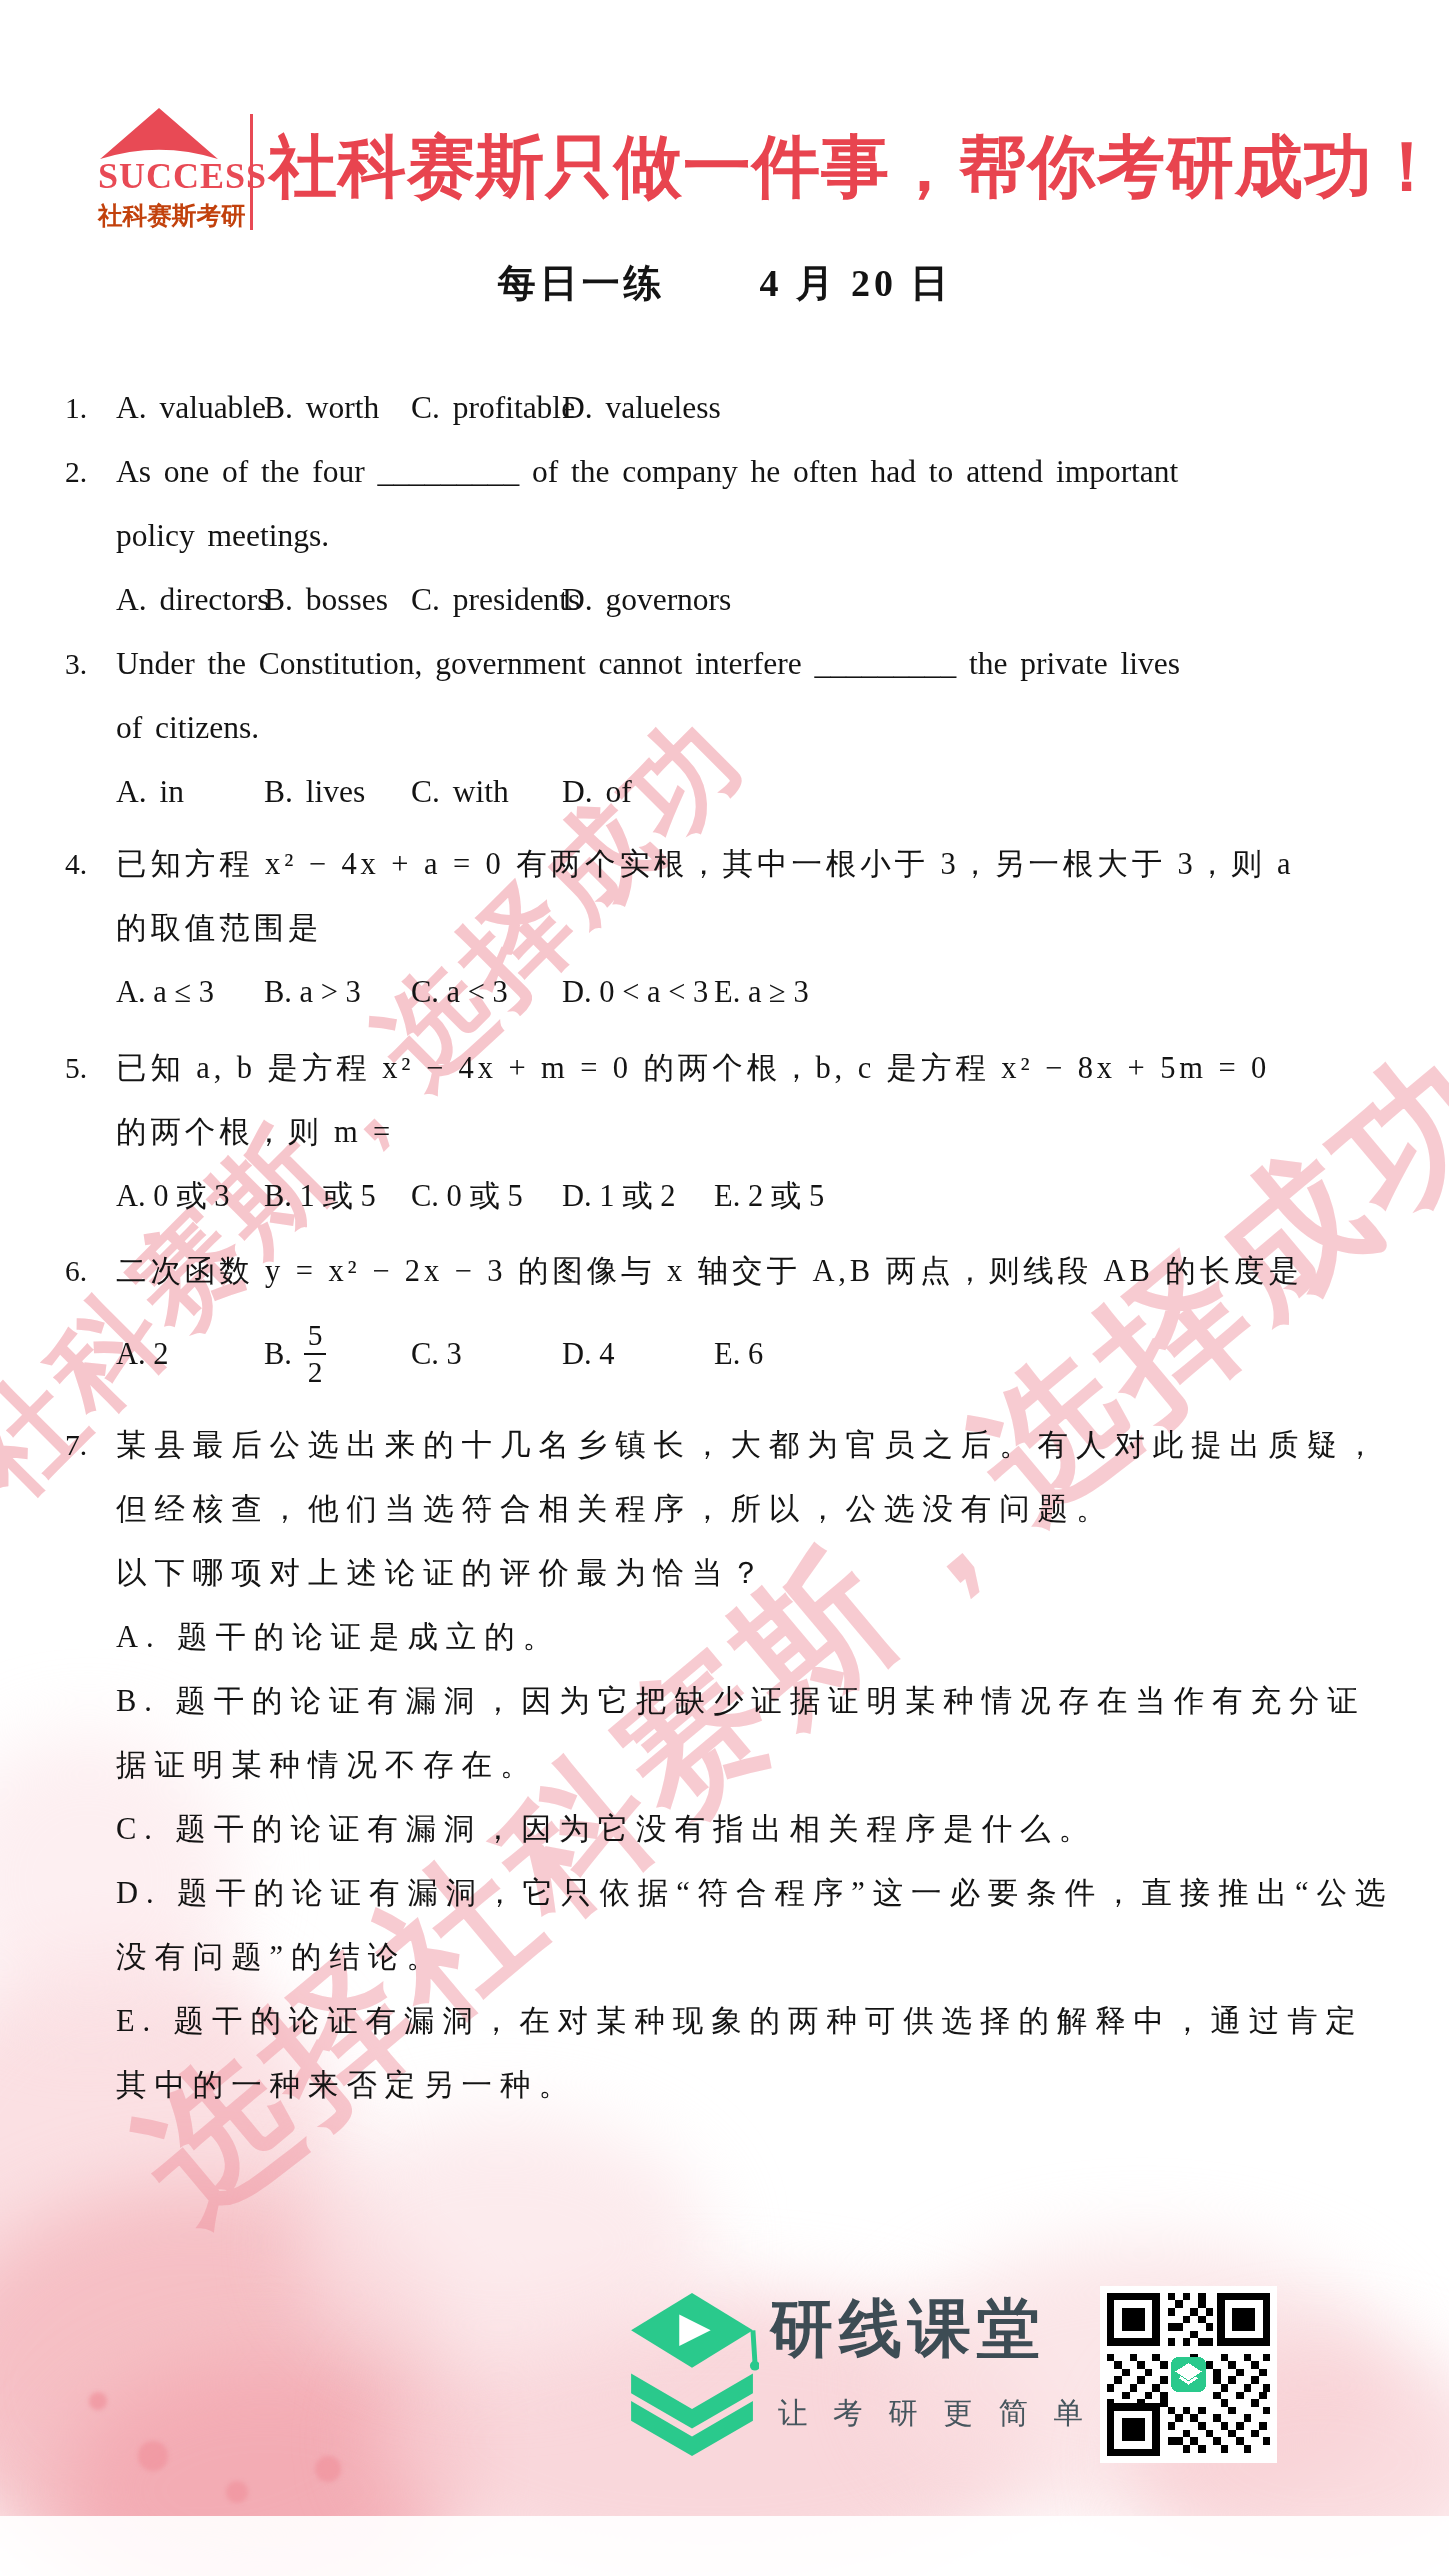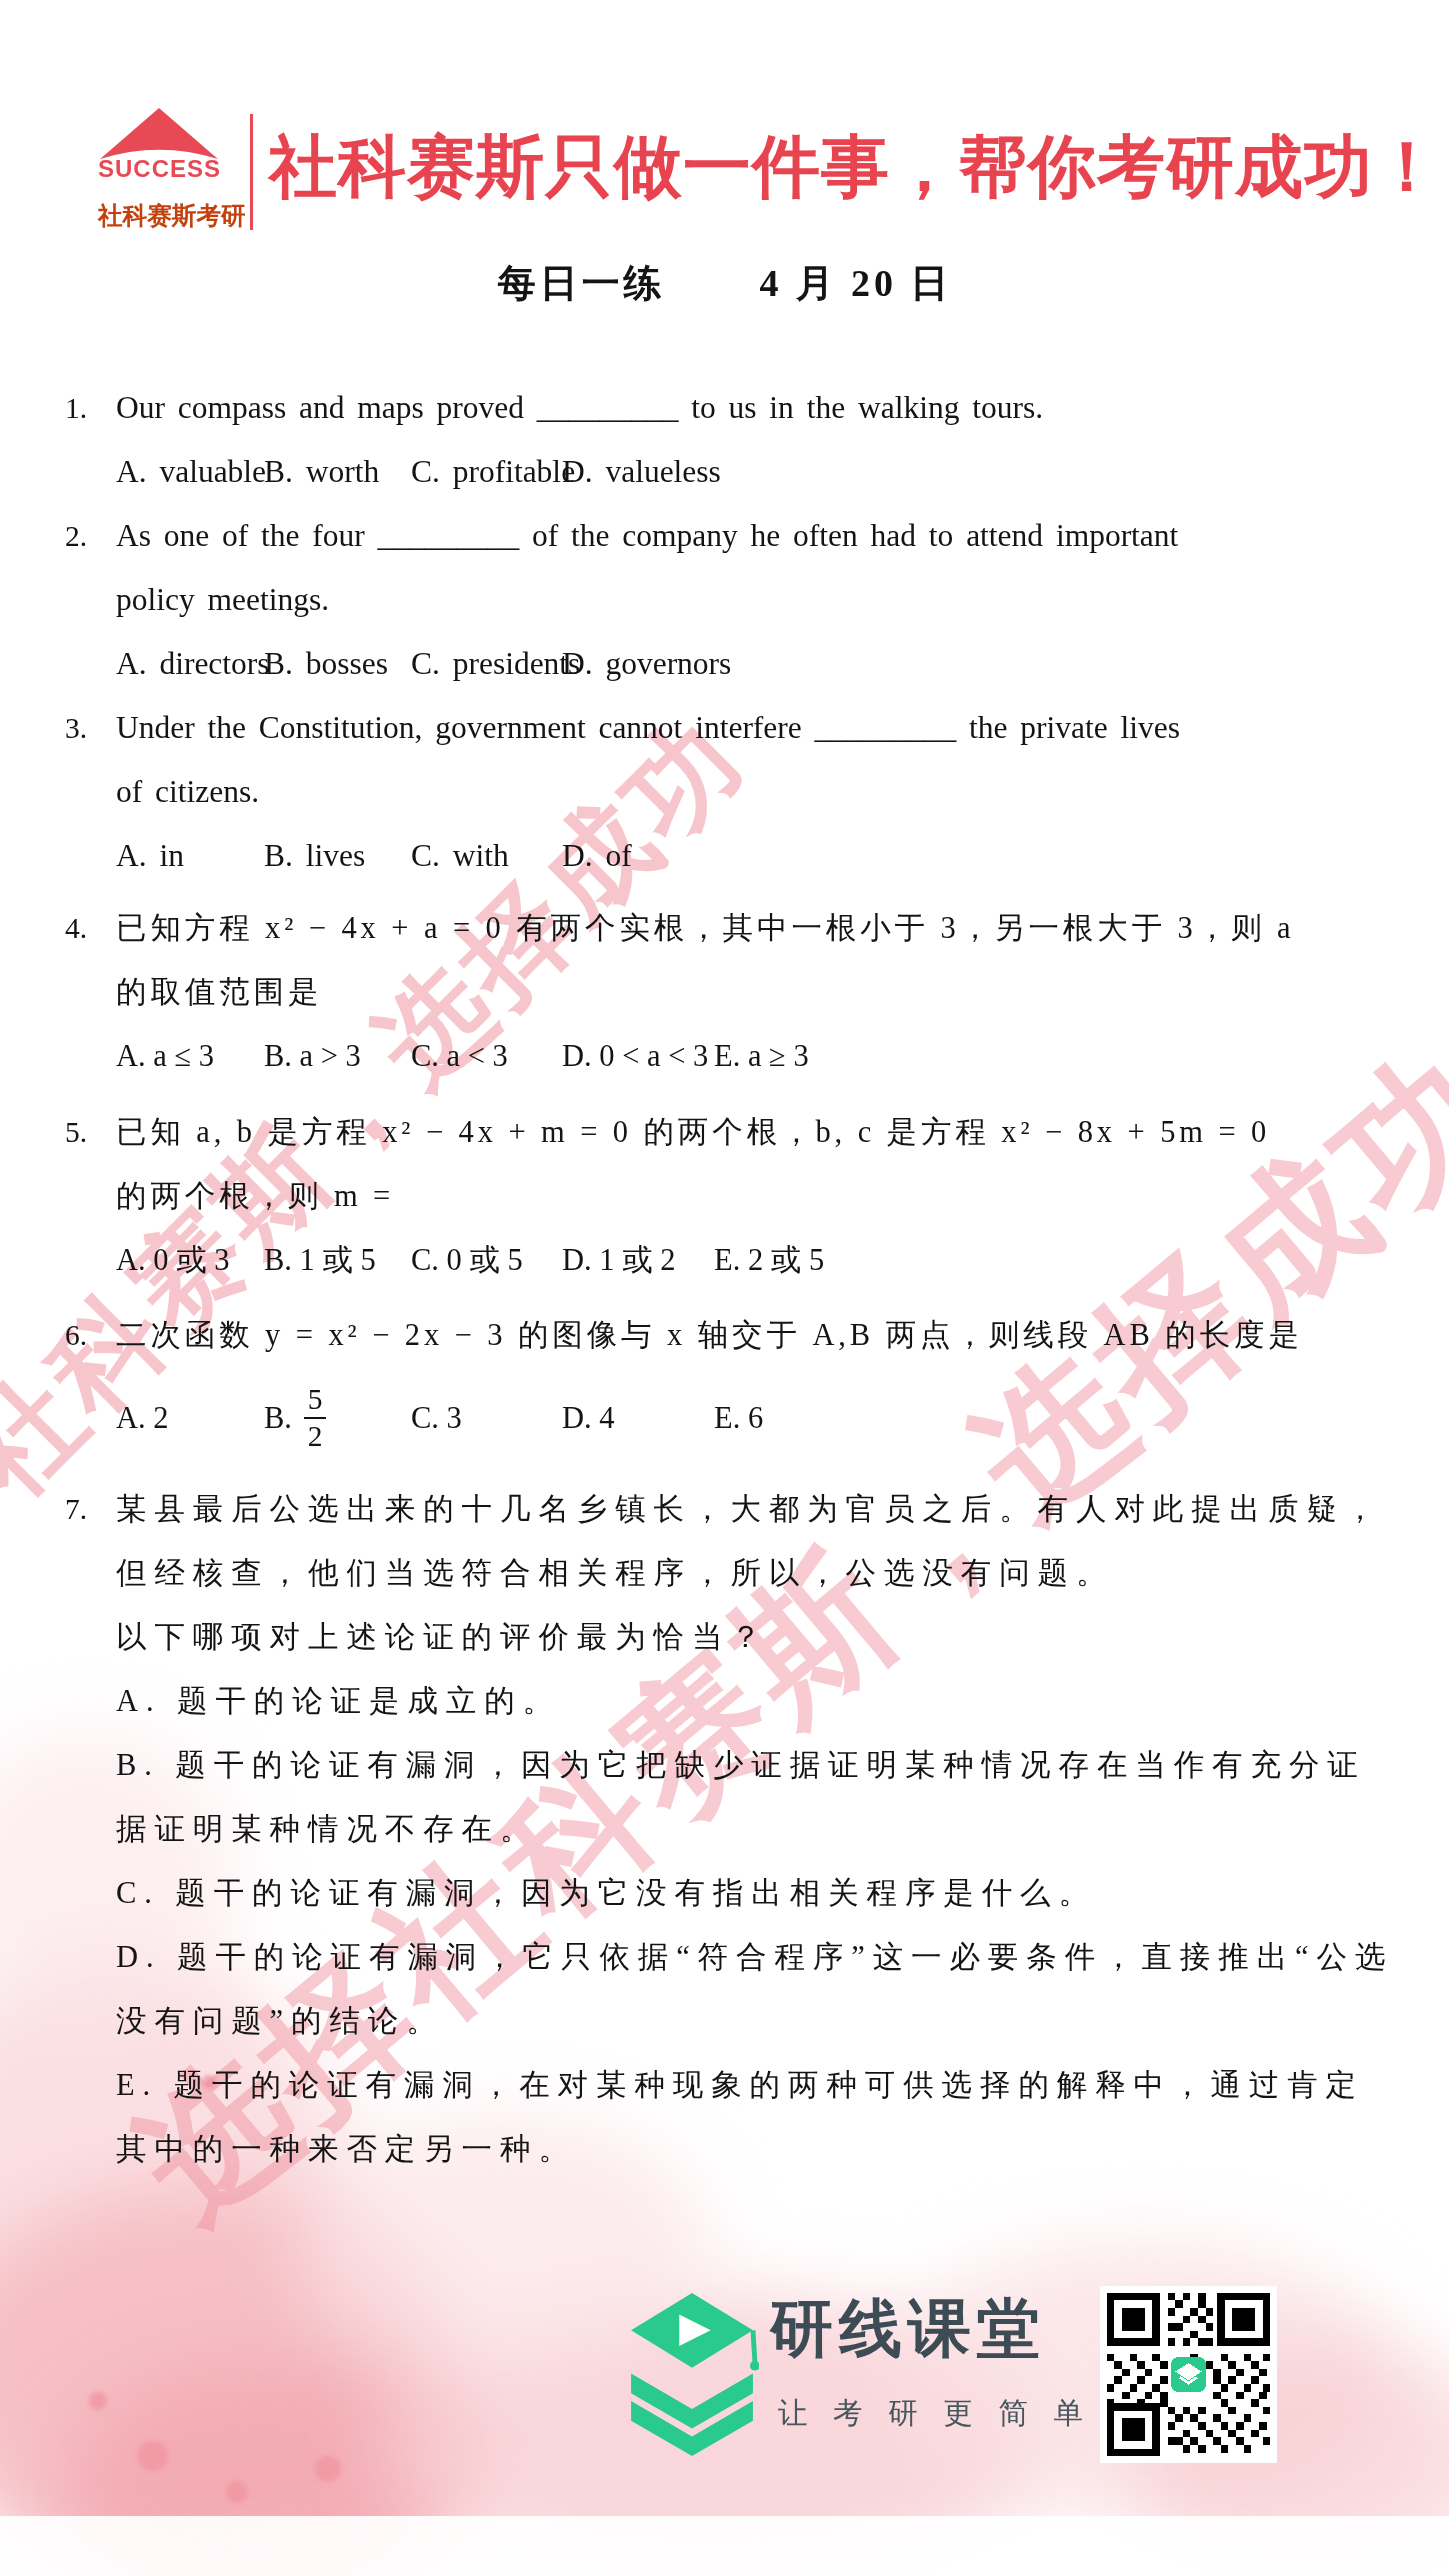--- a/index.html
+++ b/index.html
@@ -27,22 +27,22 @@
 
   
   .wm{position:absolute;z-index:1;font-family:"Liberation Sans","DejaVu Sans",sans-serif;
       font-weight:bold;white-space:nowrap;color:#ef8e9b;pointer-events:none;}
   .wm1{left:-394px;top:1043px;width:1476px;font-size:110px;letter-spacing:5.9px;opacity:.5;transform:rotate(-45deg);}
   .wm2{left:-39px;top:1536px;width:1713px;font-size:148px;letter-spacing:7.9px;opacity:.45;transform:rotate(-40deg);}
 
   
   .header{position:absolute;left:98px;top:108px;width:1299px;height:133px;z-index:2;}
   .logo-mark{position:absolute;left:2px;top:0;}
-  .logo-brand{position:absolute;left:0;top:47px;font-family:Liberation Sans, sans-serif;
-              font-weight:bold;font-size:24px;color:#e84a55;letter-spacing:1px;}
+  .logo-brand{position:absolute;left:0;top:47px;font-family:Liberation Serif, serif;
+              font-weight:bold;font-size:36px;color:#e84a55;letter-spacing:1px;}
   .logo-sub{position:absolute;left:0;top:91px;font-family:"Liberation Sans","DejaVu Sans",sans-serif;
             font-weight:bold;font-size:24.6px;color:#c2410c;}
   .hdr-divider{position:absolute;left:152px;top:5.9px;width:3px;height:116px;background:#e84a55;}
   .slogan{position:absolute;left:171px;top:13.8px;font-family:"Liberation Sans","DejaVu Sans",sans-serif;
           font-weight:900;font-size:68px;color:#e8444f;letter-spacing:1px;white-space:nowrap;}
 
   
   .title-row{position:absolute;left:0;top:258px;width:100%;display:flex;justify-content:center;gap:94px;
              font-size:38px;font-weight:bold;letter-spacing:3.9px;z-index:2;}
 
@@ -112,21 +112,20 @@
   <div class="title-row">
     <span>每日一练</span>
     <span>4 月 20 日</span>
   </div>
 
   <div class="questions">
 
     <div class="q">
       <div class="qnum">1.</div>
       <div class="qbody">
-        <div class="ql en">Our compass and maps proved _________ to us in the walking tours.</div>
         <div class="opt-row">
           <span class="opt o0 en">A. valuable</span>
           <span class="opt o1 en">B. worth</span>
           <span class="opt o2 en">C. profitable</span>
           <span class="opt o3 en">D. valueless</span>
         </div>
       </div>
     </div>
 
     <div class="q">

